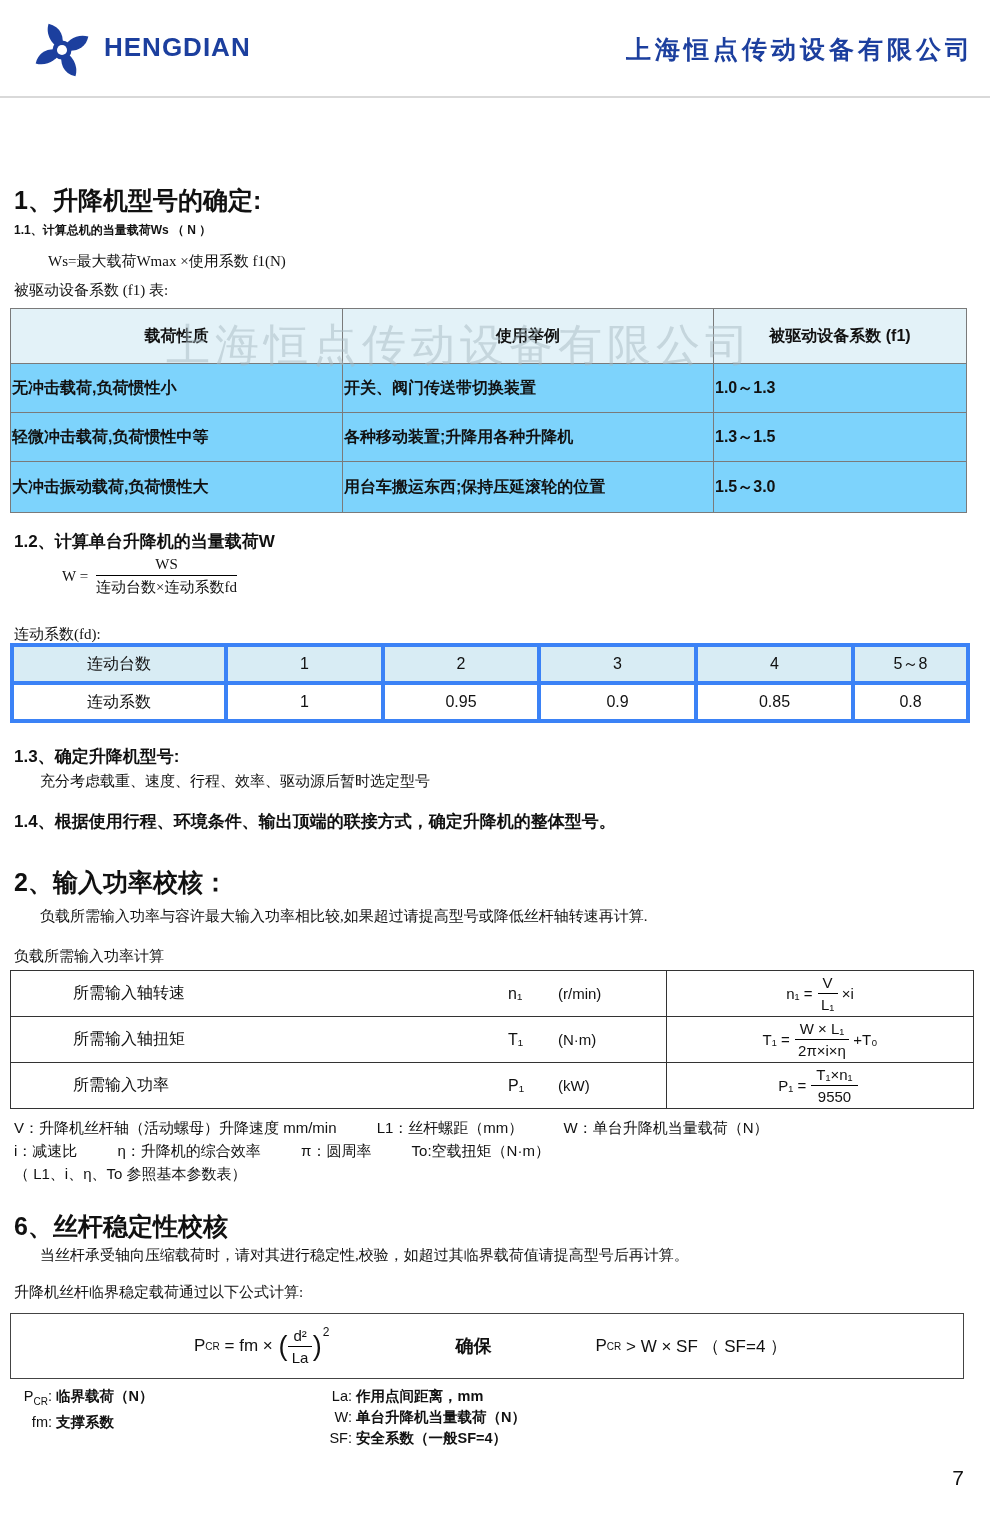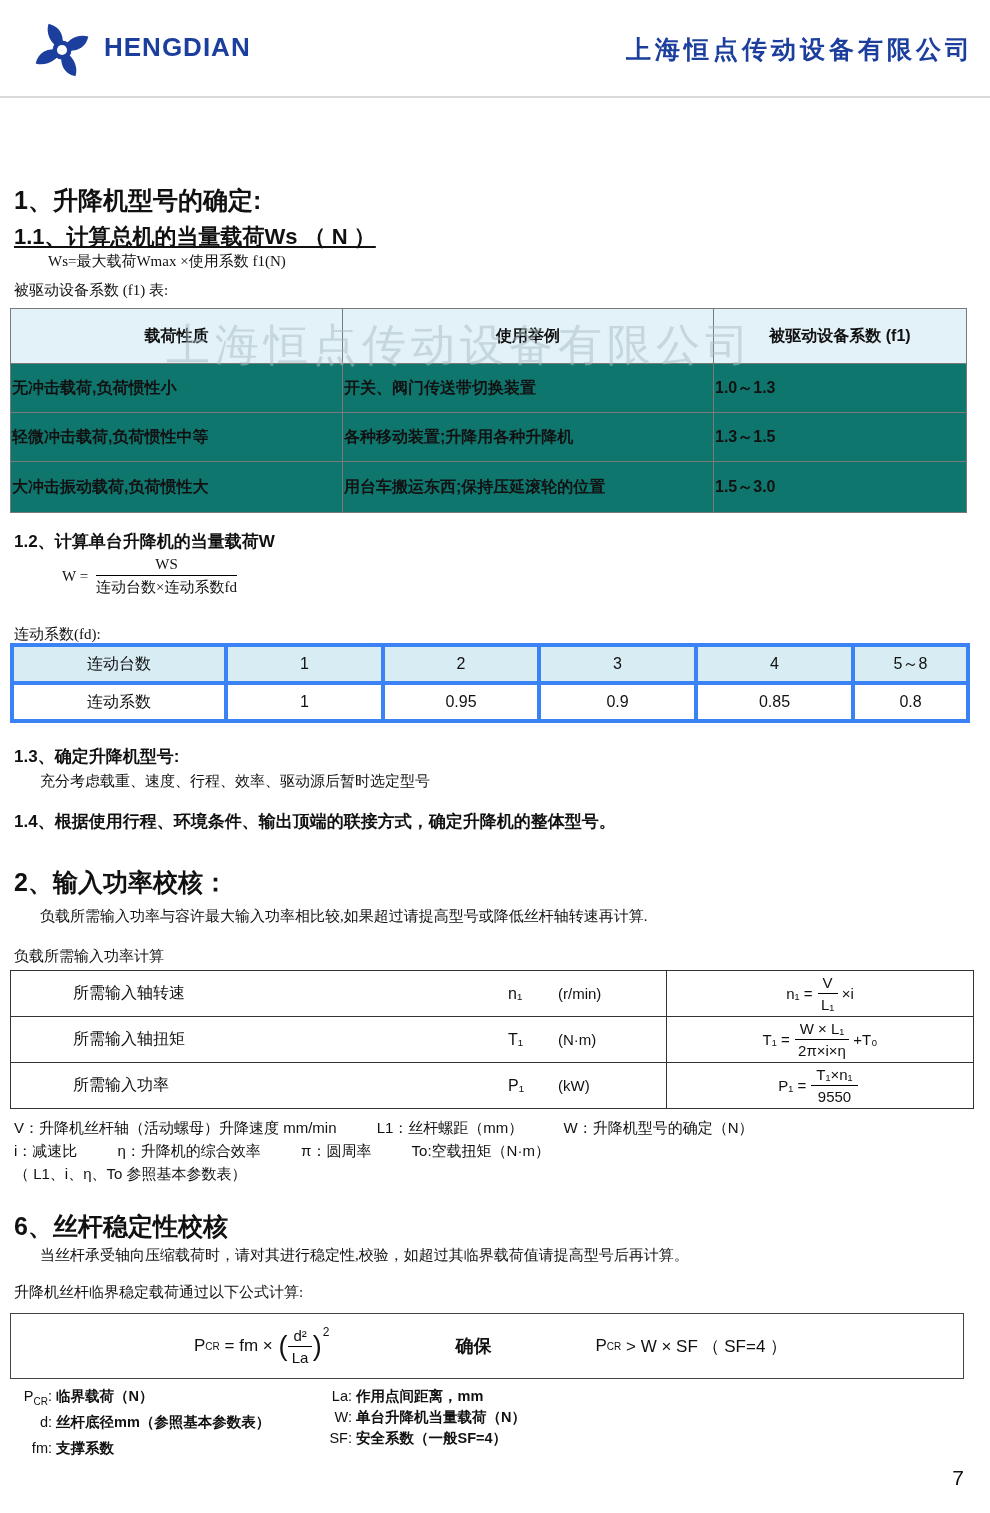--- a/index.html
+++ b/index.html
@@ -20,42 +20,42 @@
   .company{position:absolute;top:33px;right:16px;font-size:25px;font-weight:bold;
            color:var(--accent);letter-spacing:4px;
            font-family:"Liberation Serif","DejaVu Serif",serif;}
   .hr{position:absolute;top:96px;left:0;width:990px;height:2px;background:#d9d9d9;}
 
   .banner{position:absolute;top:107px;left:0;width:990px;height:42px;background:var(--banner);}
   .banner span{margin-left:14px;font-size:20px;line-height:42px;color:#1a1a1a;}
 
   .h-main{position:absolute;left:14px;font-size:25px;font-weight:bold;white-space:nowrap;}
   #h1{top:184px;}
-  #h11{top:222px;font-size:22px;text-decoration:underline;}
+  #h11{top:222px;font-size:12px;}
   #h12{top:530px;font-size:17px;}
   #h13{top:745px;font-size:17px;}
   #h14{top:810px;font-size:17px;}
   #h2{top:866px;}
   #h3{top:1210px;}
 
   .body-line{position:absolute;font-size:15px;white-space:nowrap;}
   #ws-formula{top:252px;left:48px;}
   #f1-label{top:281px;left:14px;}
   #fd-label{top:625px;left:14px;}
   #h13-body{top:772px;left:40px;}
   #s2-intro{top:907px;left:40px;}
   #power-label{top:947px;left:14px;}
   #s3-intro{top:1246px;left:40px;}
   #s3-label{top:1283px;left:14px;}
 
   
   #f1-table{position:absolute;top:308px;left:10px;width:956px;border-collapse:collapse;table-layout:fixed;}
   #f1-table th,#f1-table td{border:1px solid #7a7a7a;font-size:16px;font-weight:bold;}
   #f1-table th{height:52px;background:var(--thead);}
-  #f1-table td{height:46px;background:#0f766e;}
+  #f1-table td{height:46px;background:#7dd3fc;}
 
   .watermark{position:absolute;top:316px;left:166px;font-size:44px;letter-spacing:5px;
              color:rgba(168,185,194,0.5);white-space:nowrap;z-index:5;pointer-events:none;}
 
   
   .frac{display:inline-block;text-align:center;vertical-align:middle;}
   .frac .num{display:block;border-bottom:1.5px solid #000;padding:0 5px 2px;text-align:center;}
   .frac .den{display:block;padding-top:2px;}
 
   #w-formula{position:absolute;top:556px;left:62px;display:flex;align-items:center;font-size:15px;}
@@ -245,21 +245,21 @@
         </span>
         <span class="f-suf"></span>
       </div>
     </div>
   </div>
 
   <div id="s2notes">
     <div>
       <span class="seg">V：升降机丝杆轴（活动螺母）升降速度 mm/min</span>
       <span class="seg">L1：丝杆螺距（mm）</span>
-      <span class="seg">W：升降机型号的确定（N）</span>
+      <span class="seg">W：单台升降机当量载荷（N）</span>
     </div>
     <div>
       <span class="seg">i：减速比</span>
       <span class="seg">η：升降机的综合效率</span>
       <span class="seg">π：圆周率</span>
       <span class="seg">To:空载扭矩（N·m）</span>
     </div>
     <div>
       <span>（ L1、i、η、To 参照基本参数表）</span>
     </div>
@@ -287,24 +287,20 @@
       <span>P</span><sub class="sm">CR</sub><span style="white-space:pre"> &gt; W × SF （ SF=4 ）</span>
     </span>
   </div>
 
   <div id="s3notes-left" class="s3notes">
     <div>
       <span class="nsym"><span>P</span><sub class="sm">CR</sub><span>:</span></span>
       <span class="ntext">临界载荷（N）</span>
     </div>
     <div>
-      <span class="nsym"><span>d</span><sub class="sm"></sub><span>:</span></span>
-      <span class="ntext">丝杆底径mm（参照基本参数表）</span>
-    </div>
-    <div>
       <span class="nsym"><span>fm</span><sub class="sm"></sub><span>:</span></span>
       <span class="ntext">支撑系数</span>
     </div>
   </div>
 
   <div id="s3notes-right" class="s3notes">
     <div>
       <span class="nsym"><span>La</span><span>:</span></span>
       <span class="ntext">作用点间距离，mm</span>
     </div>

